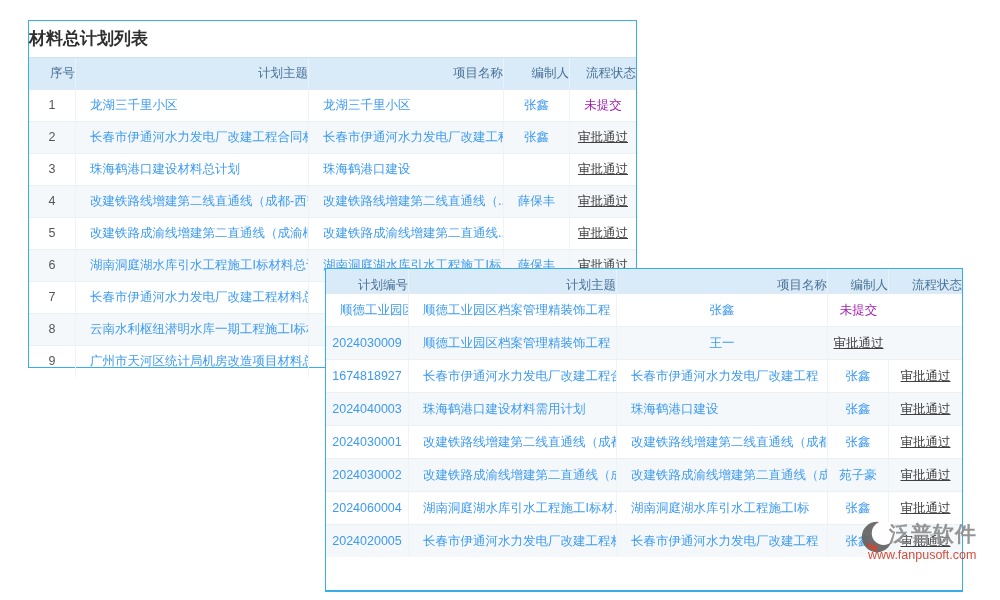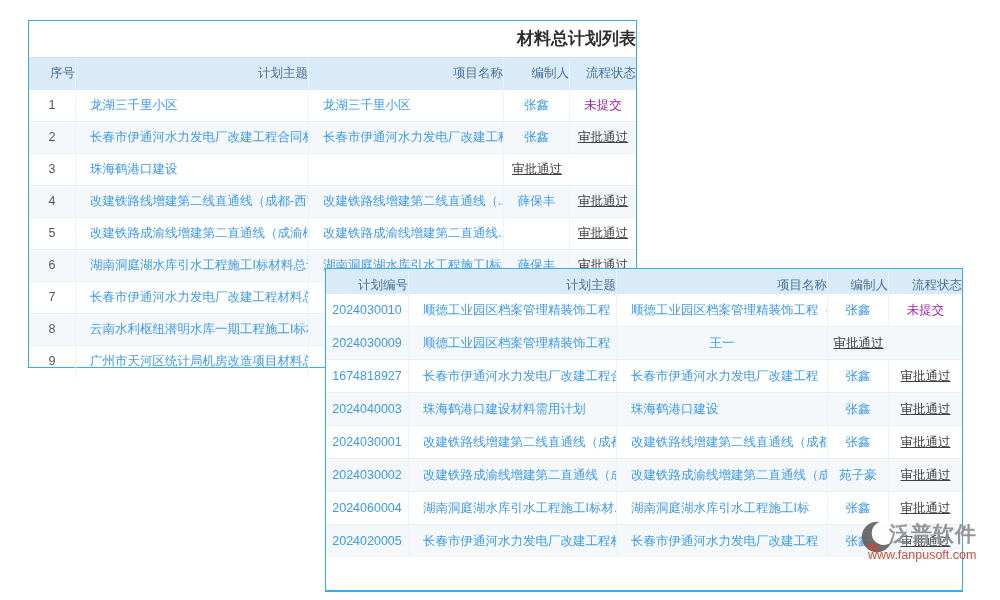--- a/index.html
+++ b/index.html
@@ -5,21 +5,21 @@
   html,body{margin:0;padding:0}
   body{
     width:1000px;height:600px;position:relative;overflow:hidden;
     background:#ffffff;
     font-family:"Liberation Sans","DejaVu Sans",sans-serif;
   }
   .win{position:absolute;background:#fff;border:1px solid #38ade9;box-sizing:border-box}
   .win1{left:28px;top:20px;width:609px;height:348px;z-index:1}
   .win2{left:325px;top:268px;width:638px;height:324px;z-index:2;border-bottom-width:2px}
   .win-title{
-    height:36px;line-height:36px;text-align:right;
+    height:36px;line-height:36px;text-align:left;
     font-size:17px;font-weight:700;color:#2e2e2e;
     border-bottom:1px solid #cfe2f1;
   }
   .thead{display:grid;background:#d9eaf8;color:#4a7397;font-size:12.5px;border-bottom:1px solid #dfeaf4}
   .thead .cell{text-align:right;border-right:1px solid #eaf3fb;color:#4a7397}
   .thead .cell:last-child{border-right:none}
   .tbody .trow{display:grid;border-bottom:1px solid #e9f0f6}
   .tbody .trow:last-child{border-bottom:none}
   .tbody .trow:nth-child(even){background:#f5f8fb}
   .cell{
@@ -66,20 +66,21 @@
       </div>
       <div class="trow">
         <div class="cell c-seq c-dark">2</div>
         <div class="cell c-subject">长春市伊通河水力发电厂改建工程合同材料...</div>
         <div class="cell c-project">长春市伊通河水力发电厂改建工程</div>
         <div class="cell c-compiler">张鑫</div>
         <div class="cell c-status status-approved">审批通过</div>
       </div>
       <div class="trow">
         <div class="cell c-seq c-dark">3</div>
+        <div class="cell c-subject">珠海鹤港口建设材料总计划</div>
         <div class="cell c-project">珠海鹤港口建设</div>
         <div class="cell c-compiler"></div>
         <div class="cell c-status status-approved">审批通过</div>
       </div>
       <div class="trow">
         <div class="cell c-seq c-dark">4</div>
         <div class="cell c-subject">改建铁路线增建第二线直通线（成都-西安）...</div>
         <div class="cell c-project">改建铁路线增建第二线直通线（...</div>
         <div class="cell c-compiler">薛保丰</div>
         <div class="cell c-status status-approved">审批通过</div>
@@ -125,21 +126,20 @@
 <div class="win win2">
   <div class="thead t2">
     <div class="cell">计划编号</div>
     <div class="cell">计划主题</div>
     <div class="cell">项目名称</div>
     <div class="cell">编制人</div>
     <div class="cell">流程状态</div>
   </div>
   <div class="tbody t2">
       <div class="trow">
-        <div class="cell c-id">2024030010</div>
         <div class="cell c-subject">顺德工业园区档案管理精装饰工程（...</div>
         <div class="cell c-project">顺德工业园区档案管理精装饰工程（...</div>
         <div class="cell c-compiler">张鑫</div>
         <div class="cell c-status status-pending">未提交</div>
       </div>
       <div class="trow">
         <div class="cell c-id">2024030009</div>
         <div class="cell c-project">顺德工业园区档案管理精装饰工程（...</div>
         <div class="cell c-compiler">王一</div>
         <div class="cell c-status status-approved">审批通过</div>

